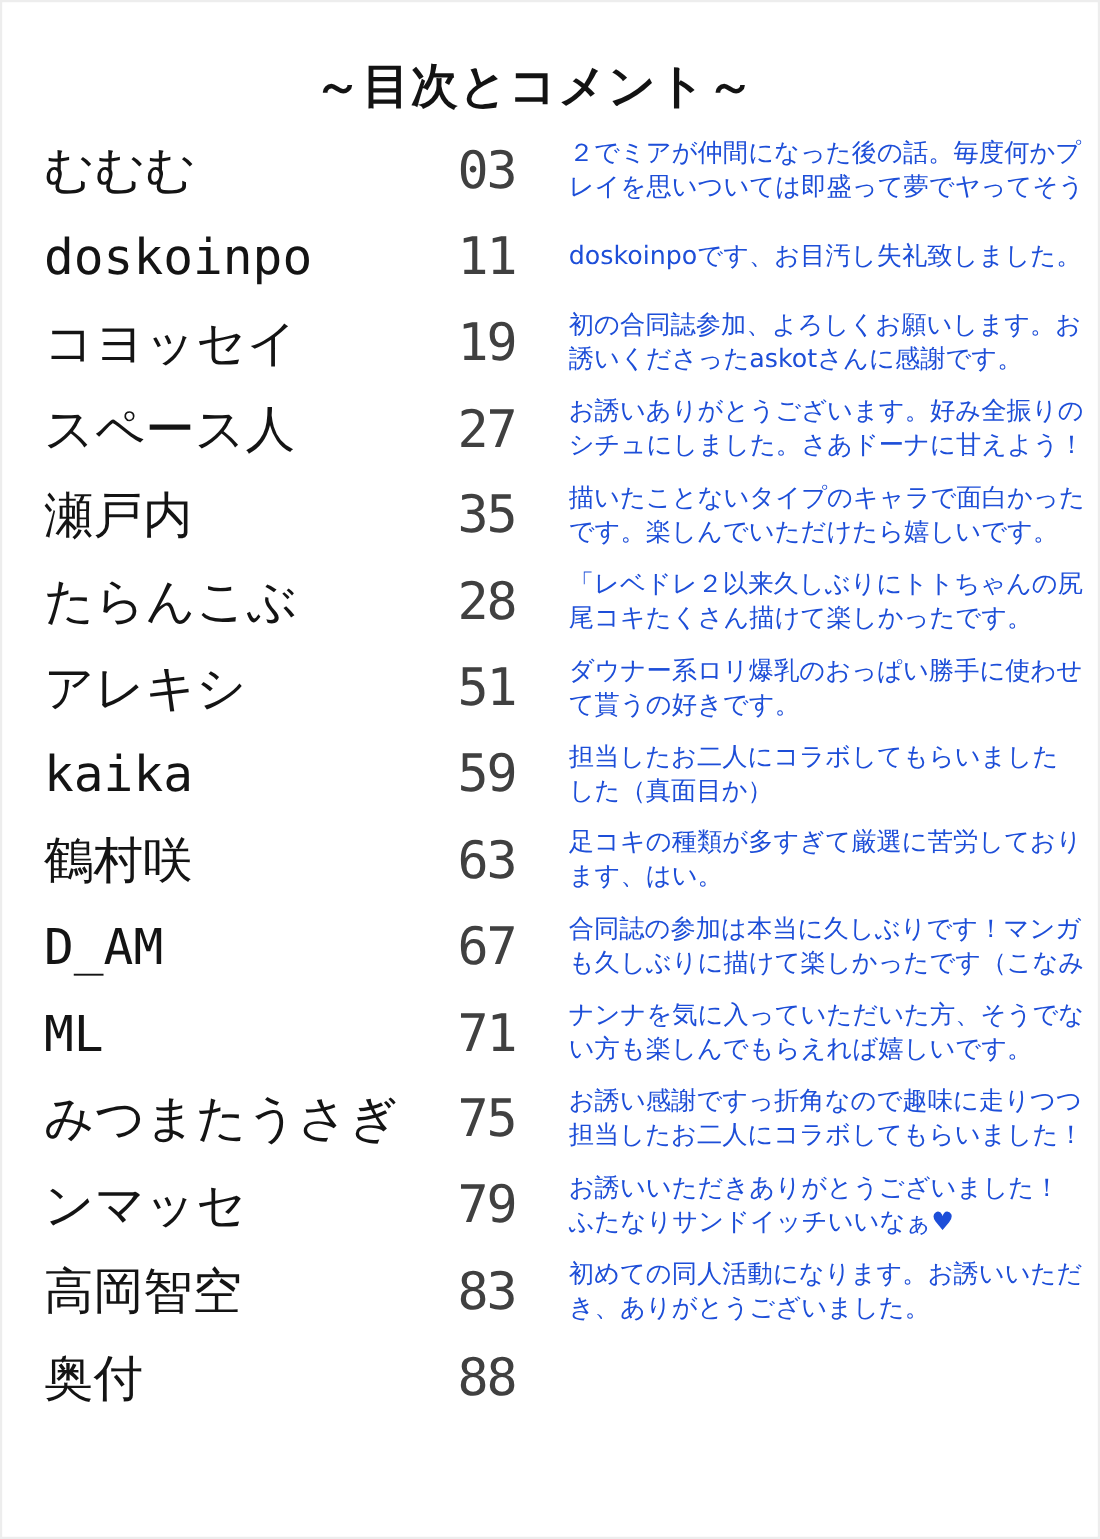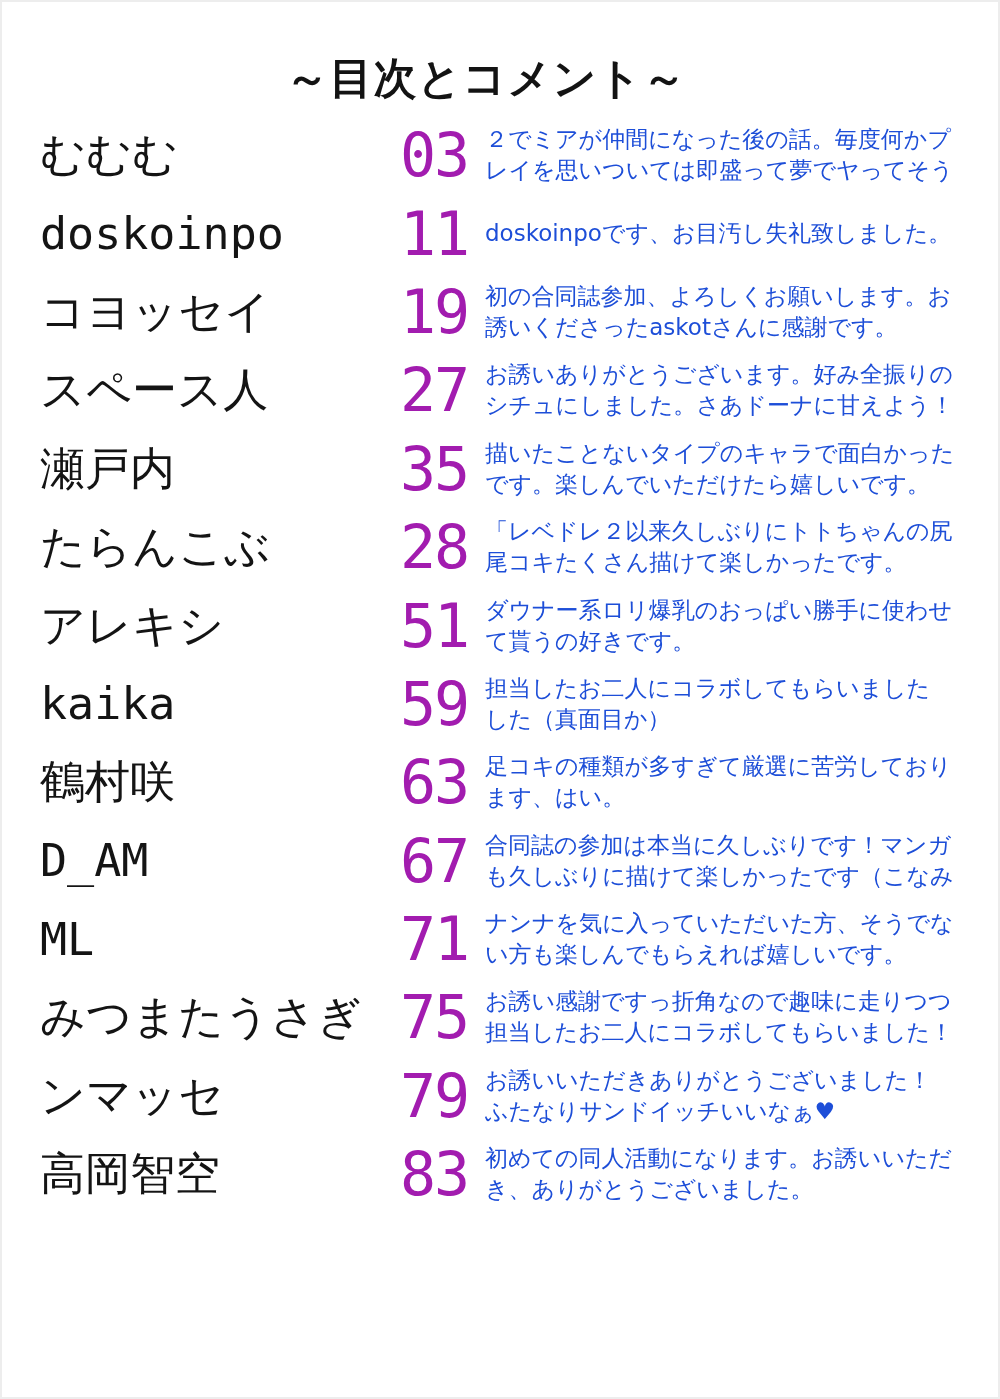--- a/index.html
+++ b/index.html
@@ -33,40 +33,41 @@
   .toc {
     position: absolute;
     top: 116px;
     left: 0;
     width: 1000px;
   }
   .row {
     display: flex;
     align-items: center;
     height: 78.4px;
+    gap: 16px;
   }
   .name {
     box-sizing: border-box;
     width: 400px;
     padding-left: 40px;
     font-size: 45px;
     font-weight: 500;
     font-family: "DejaVu Sans Mono", "DejaVu Sans", monospace;
     letter-spacing: 0px;
     white-space: nowrap;
     color: #141414;
   }
   .num {
     box-sizing: border-box;
     width: 85px;
-    font-size: 60px;
+    font-size: 47px;
     font-weight: 500;
     font-family: "DejaVu Sans Mono", monospace;
     letter-spacing: -2px;
-    color: #a21caf;
+    color: #404040;
   }
   .comment {
     box-sizing: border-box;
     width: 482px;
     font-size: 23px;
     line-height: 31px;
     white-space: pre-line;
     font-family: "DejaVu Sans", sans-serif;
     color: #1d4ed8;
   }
@@ -154,14 +155,19 @@
       <div class="num">79</div>
       <div class="comment">お誘いいただきありがとうございました！
 ふたなりサンドイッチいいなぁ♥</div>
     </div>
     <div class="row">
       <div class="name">高岡智空</div>
       <div class="num">83</div>
       <div class="comment">初めての同人活動になります。お誘いいただ
 き、ありがとうございました。</div>
     </div>
+    <div class="row">
+      <div class="name">奥付</div>
+      <div class="num">88</div>
+      <div class="comment"></div>
+    </div>
   </div>
 </div>
 
 </body></html>

